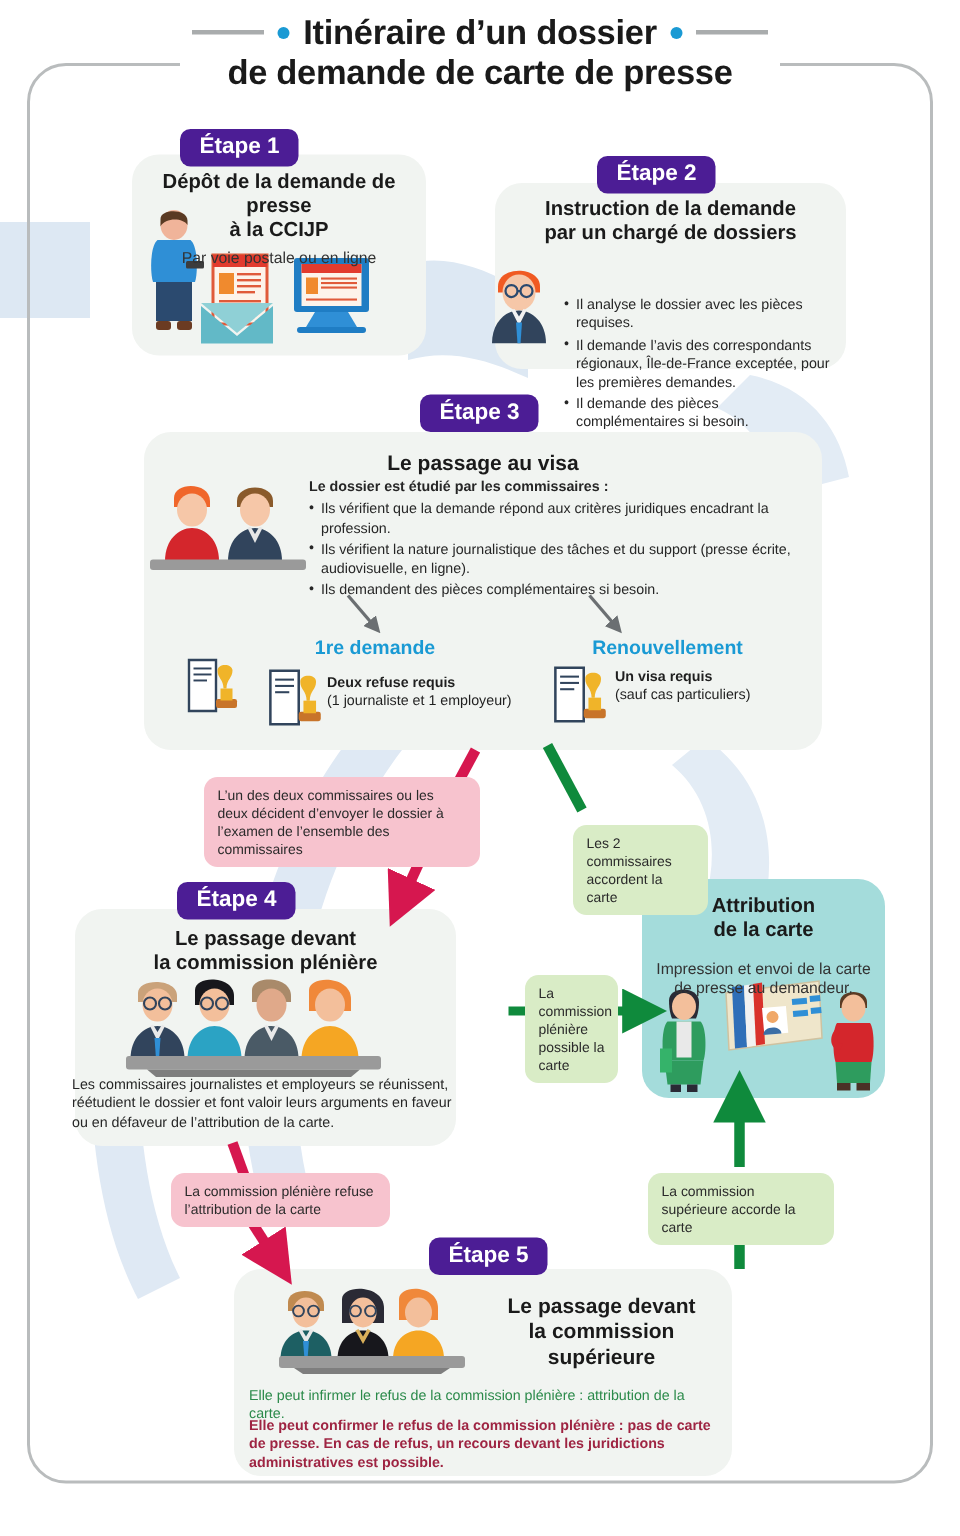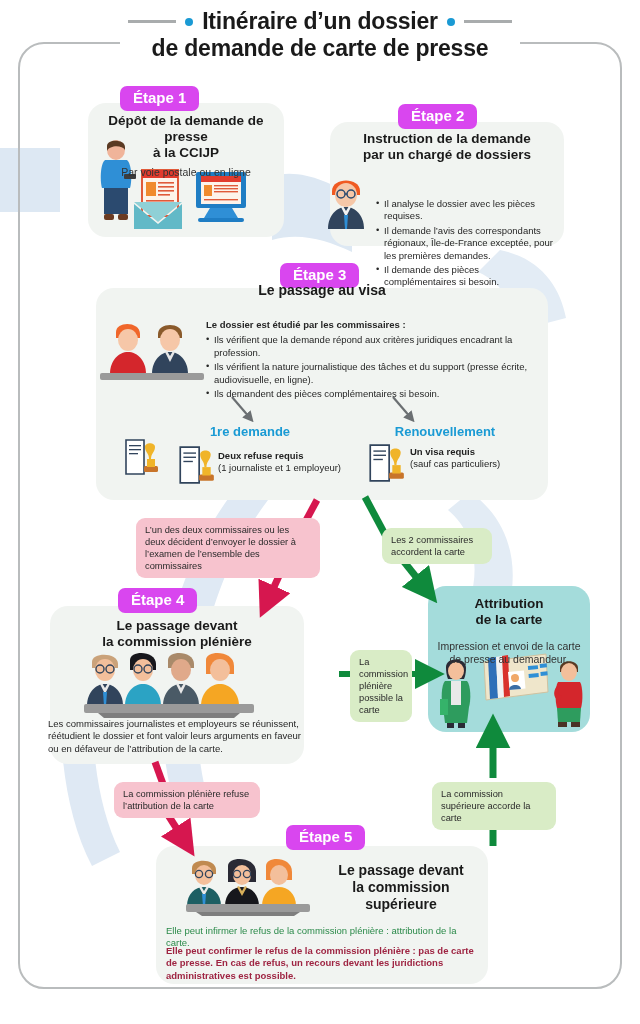--- a/index.html
+++ b/index.html
@@ -42,21 +42,21 @@
   }
   .dot{width:8px;height:8px;border-radius:50%;background:#1a9ad4;display:inline-block;}
   .dash{width:48px;height:3px;background:#a9acad;display:inline-block;}
 
   
   .card{position:absolute;background:#f1f4f1;border-radius:18px;z-index:3;}
   .card.teal{background:#a4dcdb;}
 
   .badge{
     position:absolute;z-index:6;
-    background:#d946ef;color:#fff;border-radius:7px;
+    background:#4c1d95;color:#fff;border-radius:7px;
     font-size:15px;font-weight:bold;
     padding:3px 13px 4px;line-height:18px;white-space:nowrap;
   }
 
   .h-title{font-size:13.5px;font-weight:bold;line-height:16px;text-align:center;}
   .h-title.lg{font-size:14px;line-height:17px;}
   .sub{font-size:10.5px;line-height:13px;text-align:center;color:#333;}
   .body-txt{font-size:9.5px;line-height:12.4px;color:#262626;}
   .body-txt.b{font-weight:bold;}
   ul.bullets{margin:0;padding:0;list-style:none;}
@@ -229,21 +229,21 @@
   </svg>
 
   <ul class="bullets" style="position:absolute;left:376px;top:170px;width:178px;z-index:6;margin-top:28px;">
     <li>Il analyse le dossier avec les pièces requises.</li>
     <li>Il demande l’avis des correspondants régionaux, Île-de-France exceptée, pour les premières demandes.</li>
     <li>Il demande des pièces complémentaires si besoin.</li>
   </ul>
 
   <div class="card" style="left:96px;top:288px;width:452px;height:212px;"></div>
   <div class="badge" style="left:280px;top:263px;">Étape 3</div>
-  <div class="h-title lg" style="position:absolute;left:96px;top:282px;width:452px;z-index:6;">Le passage au visa</div>
+  <div class="h-title lg" style="position:absolute;left:96px;top:300px;width:452px;z-index:6;">Le passage au visa</div>
 
   <svg class="fig" style="left:100px;top:318px;" width="104" height="64" viewBox="0 0 104 64">
     <path d="M16,14 C16,3 40,3 40,16 L40,20 L16,20 Z" fill="#f0662a"></path>
     <ellipse cx="28" cy="22" rx="10" ry="11" fill="#f6c7a8"></ellipse>
     <path d="M10,56 C10,42 19,34 28,34 C37,34 46,42 46,56 Z" fill="#d4262c"></path>
     <path d="M58,16 C58,4 82,4 82,16 L82,20 L58,20 Z" fill="#8a5a2b"></path>
     <ellipse cx="70" cy="22" rx="10" ry="11" fill="#f6c7a8"></ellipse>
     <path d="M52,56 C52,42 61,34 70,34 C79,34 88,42 88,56 Z" fill="#31445c"></path>
     <path d="M65,34 L70,44 L75,34 L73,33 L70,38 L67,33 Z" fill="#e6e6e6"></path>
     <rect x="0" y="55" width="104" height="7" rx="2" fill="#9a9a9a"></rect>
@@ -297,21 +297,21 @@
     <path d="M22,10 C22,5 32,5 32,10 C32,15 28,16 28,22 L26,22 C26,16 22,15 22,10 Z" fill="#f0b429"></path>
     <rect x="21" y="29" width="14" height="6" rx="1.5" fill="#c8742a"></rect>
     <rect x="24" y="22" width="8" height="8" fill="#f0b429"></rect>
   </svg>
   <div style="position:absolute;left:410px;top:446px;width:140px;z-index:6;">
     <div class="branch-b">Un visa requis</div>
     <div class="branch-s">(sauf cas particuliers)</div>
   </div>
 
   <div class="pill pink" style="left:136px;top:518px;width:184px;">L’un des deux commissaires ou les deux décident d’envoyer le dossier à l’examen de l’ensemble des commissaires</div>
-  <div class="pill green" style="left:382px;top:528px;width:110px;">Les 2 commissaires accordent la carte</div>
+  <div class="pill green" style="left:382px;top:550px;width:90px;">Les 2 commissaires accordent la carte</div>
   <div class="pill green" style="left:350px;top:650px;width:62px;">La commission plénière possible la carte</div>
   <div class="pill pink" style="left:114px;top:782px;width:146px;">La commission plénière refuse l’attribution de la carte</div>
   <div class="pill green" style="left:432px;top:782px;width:124px;">La commission supérieure accorde la carte</div>
 
   <div class="card teal" style="left:428px;top:586px;width:162px;height:146px;"></div>
   <div style="position:absolute;left:428px;top:596px;width:162px;z-index:6;">
     <div class="h-title">Attribution</div>
     <div class="h-title">de  la carte</div>
     <div class="sub" style="margin-top:12px;">Impression et envoi de la carte</div>
     <div class="sub">de presse au demandeur.</div>

